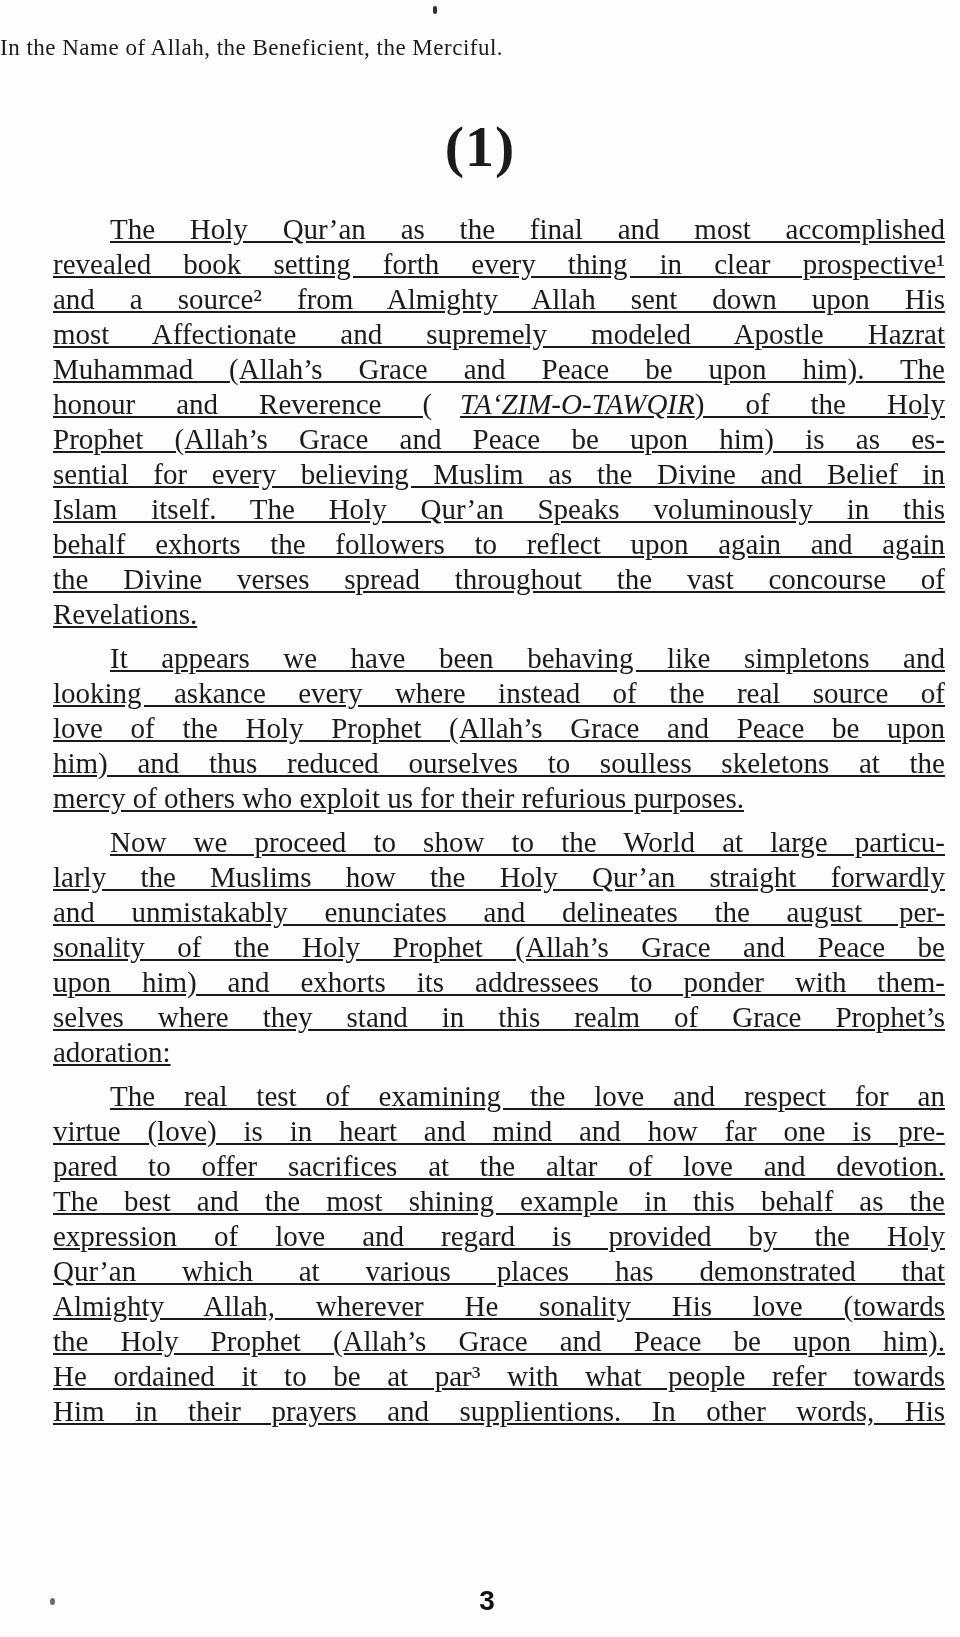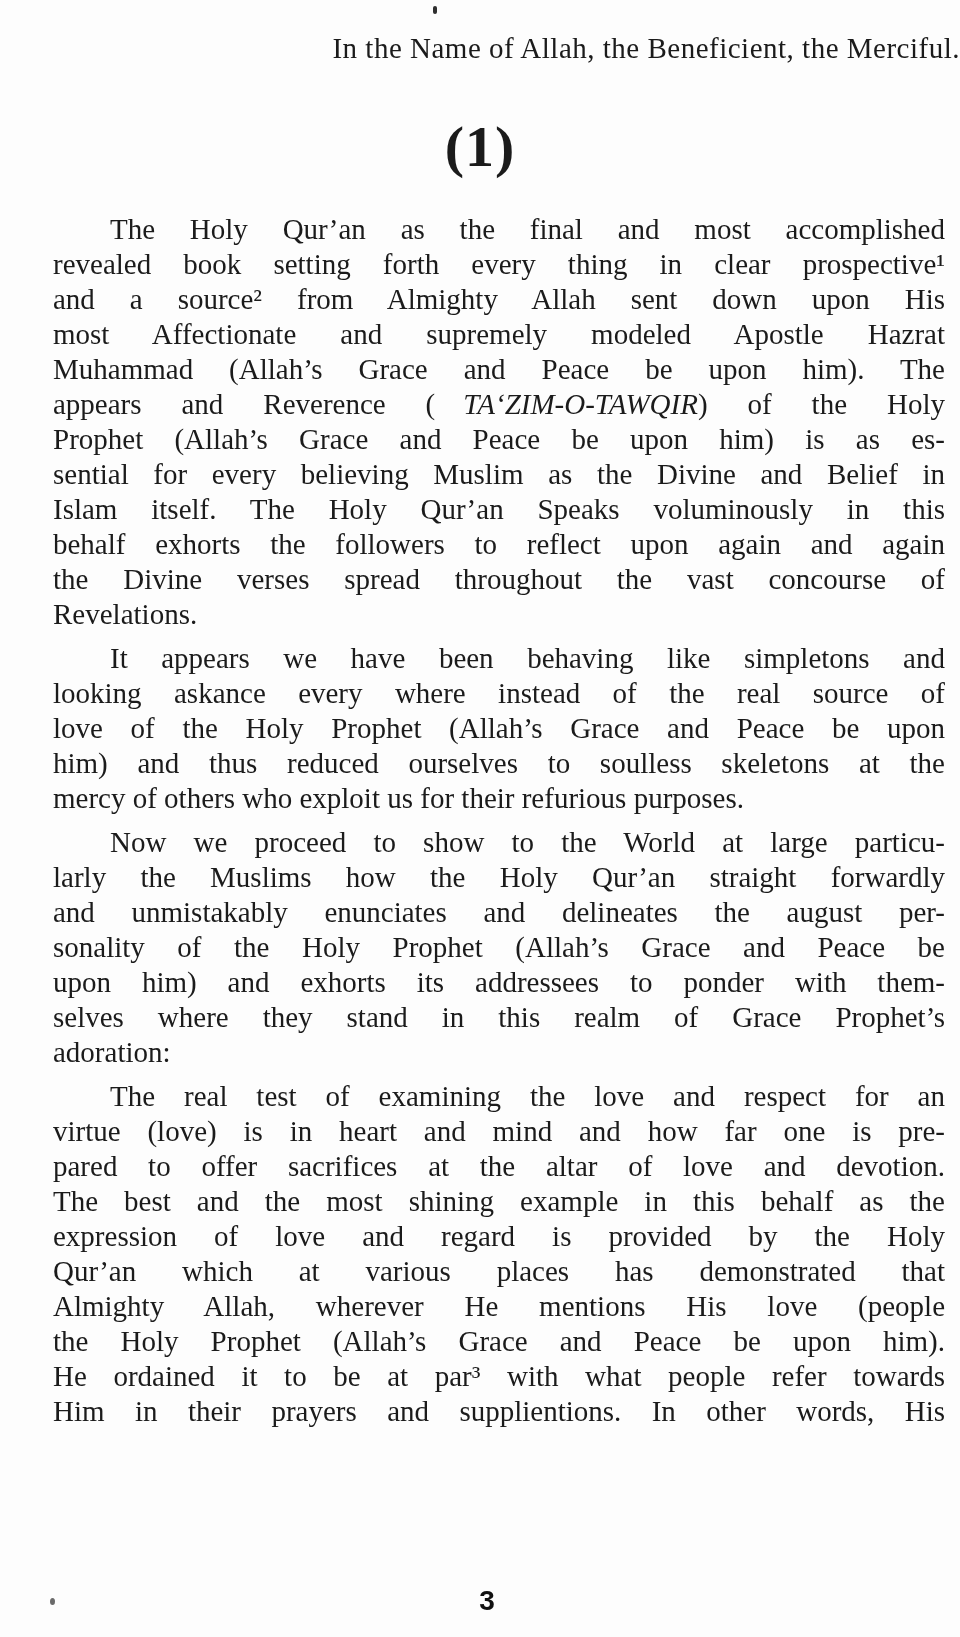--- a/index.html
+++ b/index.html
@@ -7,33 +7,33 @@
     position:relative;
     width:960px; height:1637px;
     background:#fefefef2;
     background-color:#fdfdfd;
     font-family:"Liberation Serif", serif;
     color:#1b1b1b;
     overflow:hidden;
   }
   .bismillah {
     position:absolute; top:28px; left:0; width:100%;
-    text-align:right; font-size:29px; line-height:40px;
+    text-align:left; font-size:23px; line-height:40px;
     letter-spacing:0.5px;
   }
   .section-heading {
     position:absolute; top:104px; left:0; width:100%;
     text-align:center; font-size:58px; line-height:86px;
     font-weight:700; letter-spacing:1px;
   }
   .text-col {
     position:absolute; top:212px; left:53px; width:892px;
     font-size:29px; line-height:35px;
   }
-  .para { margin:0 0 9px 0; }
+  .para { margin:0 0 9px 0;text-decoration:underline; }
   .line { text-align:justify; text-align-last:justify; }
   .line.end { text-align-last:left; }
   .line.first { text-indent:57px; }
   .it { font-style:italic;margin-left:28px; }
   .folio {
     position:absolute; top:1585px; left:0; width:100%;
     text-align:center; text-indent:14px;
     font-family:"Liberation Sans", sans-serif;
     font-weight:700; font-size:28px; color:#111;
   }
@@ -53,21 +53,21 @@
   <div class="section-heading">(1)</div>
 
   <div class="text-col">
 
     <div class="para">
       <div class="line first">The Holy Qur’an as the final and most accomplished</div>
       <div class="line">revealed book setting forth every thing in clear prospective¹</div>
       <div class="line">and a source² from Almighty Allah sent down upon His</div>
       <div class="line">most Affectionate and supremely modeled Apostle Hazrat</div>
       <div class="line">Muhammad (Allah’s Grace and Peace be upon him). The</div>
-      <div class="line"><span>appears and Reverence (</span><span class="it">TA‘ZIM-O-TAWQIR</span><span>) of the Holy</span></div>
+      <div class="line"><span>honour and Reverence (</span><span class="it">TA‘ZIM-O-TAWQIR</span><span>) of the Holy</span></div>
       <div class="line">Prophet (Allah’s Grace and Peace be upon him) is as es-</div>
       <div class="line">sential for every believing Muslim as the Divine and Belief in</div>
       <div class="line">Islam itself. The Holy Qur’an Speaks voluminously in this</div>
       <div class="line">behalf exhorts the followers to reflect upon again and again</div>
       <div class="line">the Divine verses spread throughout the vast concourse of</div>
       <div class="line end">Revelations.</div>
     </div>
 
     <div class="para">
       <div class="line first">It appears we have been behaving like simpletons and</div>
@@ -87,21 +87,21 @@
       <div class="line end">adoration:</div>
     </div>
 
     <div class="para">
       <div class="line first">The real test of examining the love and respect for an</div>
       <div class="line">virtue (love) is in heart and mind and how far one is pre-</div>
       <div class="line">pared to offer sacrifices at the altar of love and devotion.</div>
       <div class="line">The best and the most shining example in this behalf as the</div>
       <div class="line">expression of love and regard is provided by the Holy</div>
       <div class="line">Qur’an which at various places has demonstrated that</div>
-      <div class="line">Almighty Allah, wherever He mentions His love (people</div>
+      <div class="line">Almighty Allah, wherever He sonality His love (towards</div>
       <div class="line">the Holy Prophet (Allah’s Grace and Peace be upon him).</div>
       <div class="line">He ordained it to be at par³ with what people refer towards</div>
       <div class="line">Him in their prayers and supplientions. In other words, His</div>
     </div>
 
   </div>
 
   <div class="folio">3</div>
 
   <span class="speck speck-bottom"></span>

